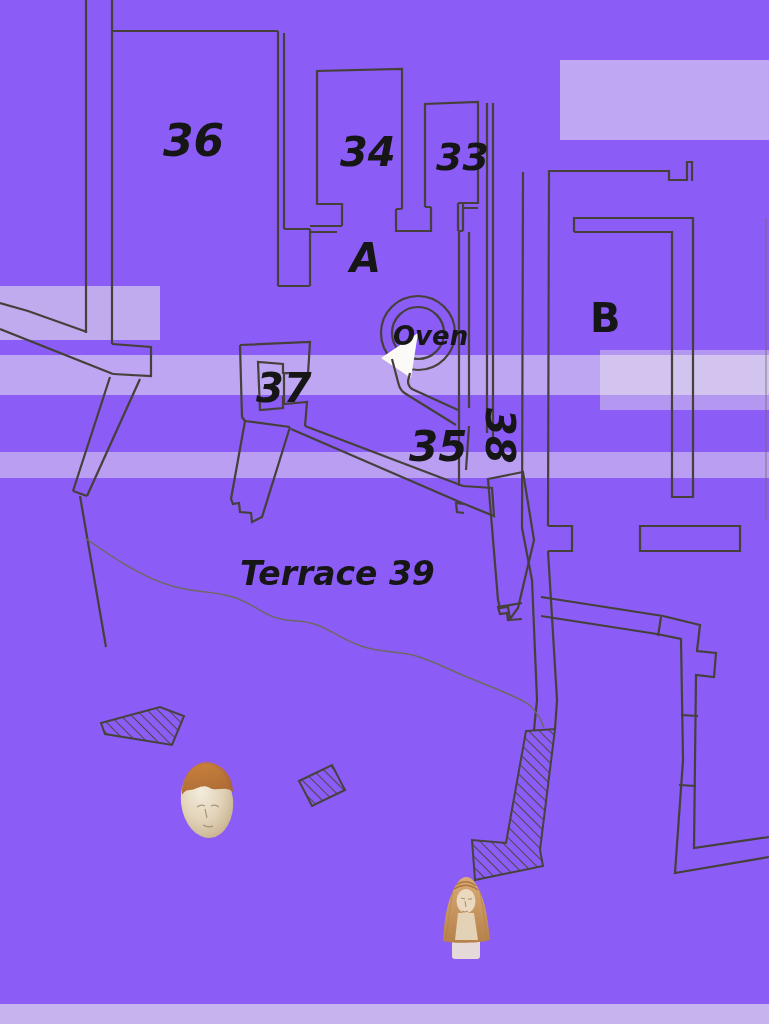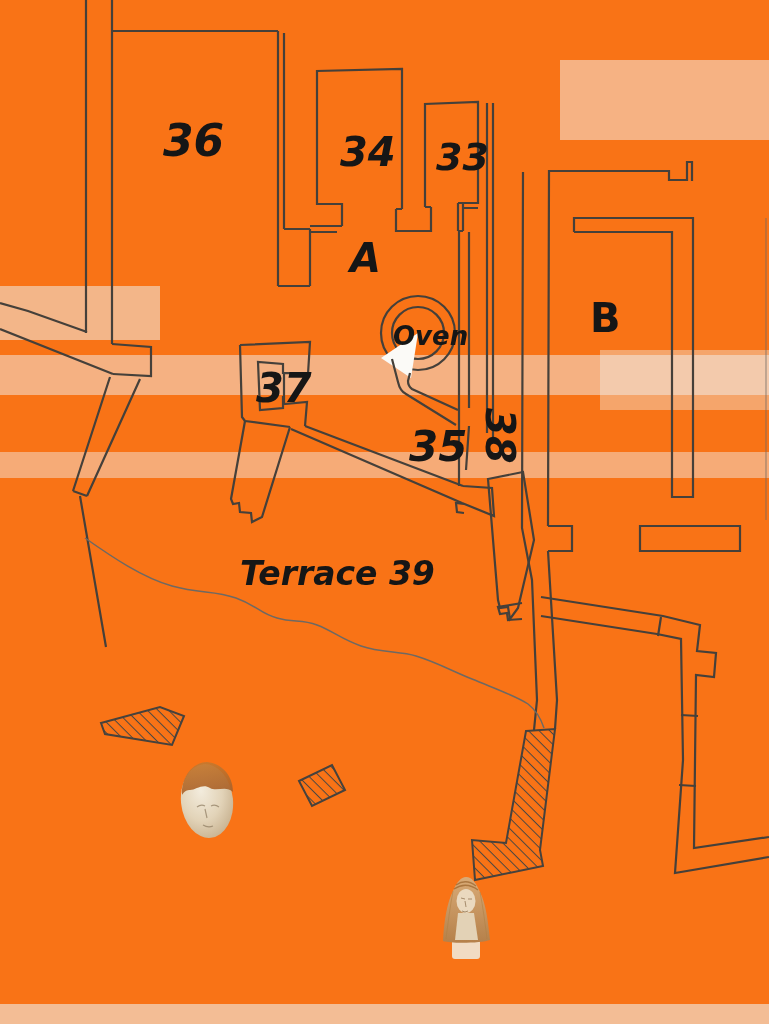--- a/index.html
+++ b/index.html
@@ -1,18 +1,18 @@
 <!DOCTYPE html>
 <html><head>
 <meta charset="utf-8">
 <style>
   html,body{margin:0;padding:0;background:#e9e7e3;}
   .stage{
     position:relative;width:769px;height:1024px;margin:0 auto;
-    background:#f97316;overflow:hidden;
+    background:#8b5cf6;overflow:hidden;
     font-family:"DejaVu Sans","Liberation Sans",sans-serif;
   }
   svg{display:block}
   .room-label{font-family:"DejaVu Sans","Liberation Sans",sans-serif;font-weight:700;font-style:italic;fill:#161616;}
   .upright{font-style:normal;}
 </style>
 </head>
 <body>
 
 <div class="stage">

